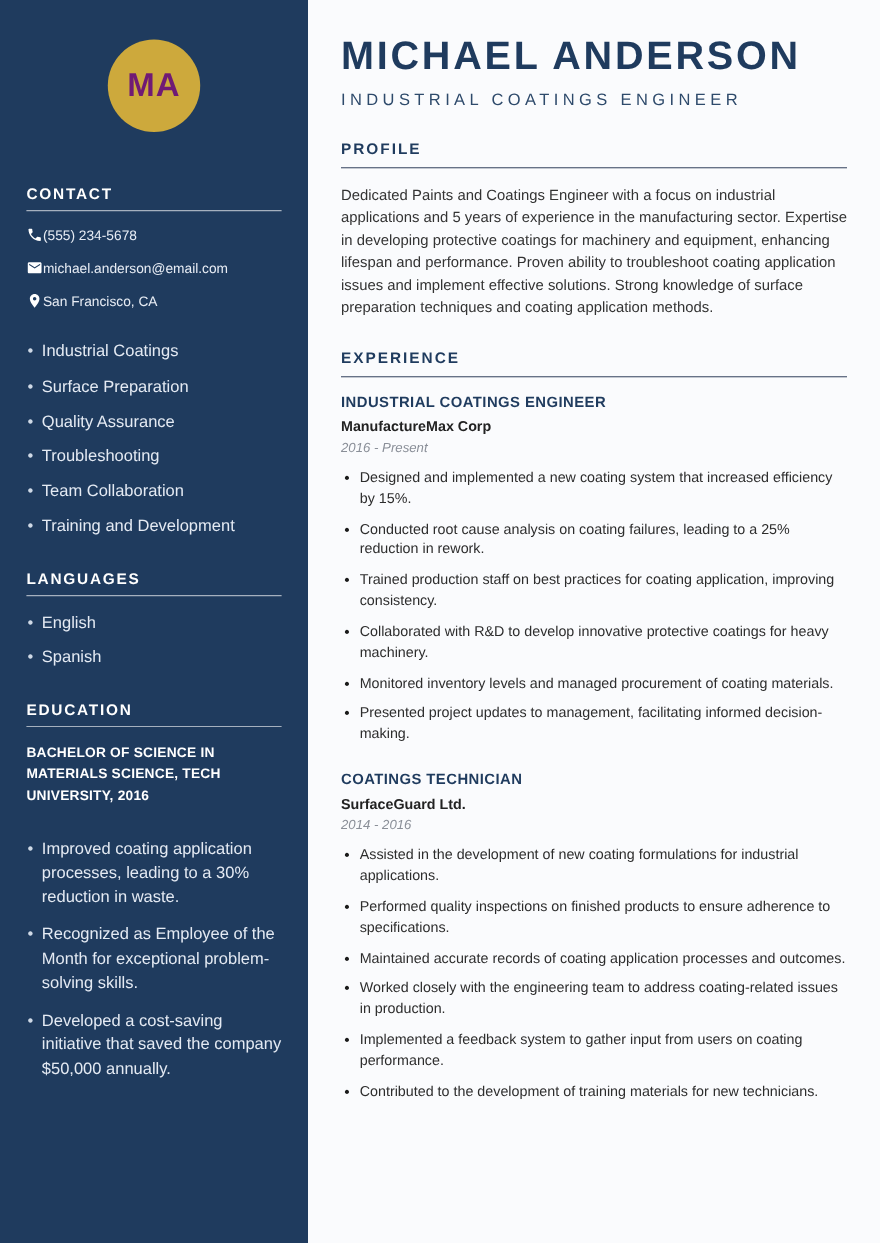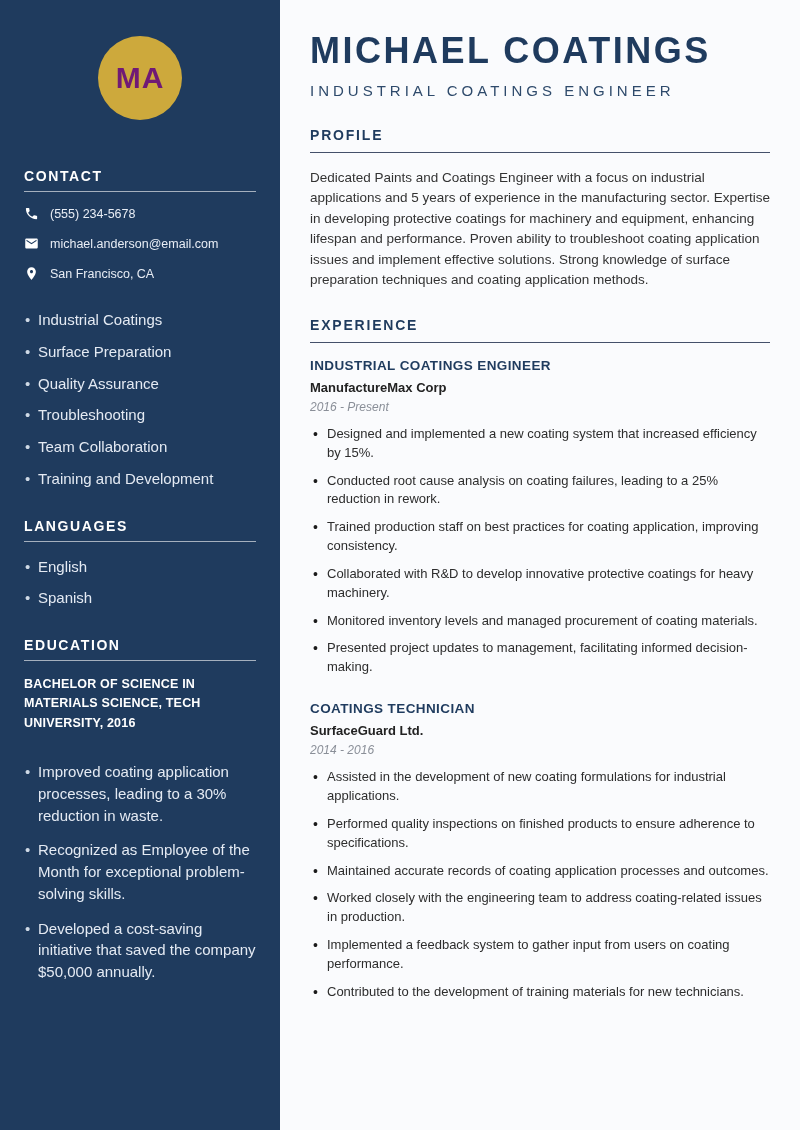--- a/index.html
+++ b/index.html
@@ -28,21 +28,21 @@
     font-size: 30px; font-weight: bold; color: #701a75; letter-spacing: 1px;
   }
   .s-section { margin-bottom: 28px; }
   .s-heading {
     font-size: 14px; font-weight: bold; color: #ffffff;
     letter-spacing: 1.6px;
     padding-bottom: 7px; margin-bottom: 14px;
     border-bottom: 1px solid rgba(255,255,255,0.6);
   }
   .contact-item {
-    display: flex; align-items: center; gap: 11px;
+    display: flex; align-items: center; 
     font-size: 12.5px; color: #e8edf5;
     margin-bottom: 15px;
   }
   .c-icon { width: 15px; height: 15px; display: inline-flex; flex-shrink: 0; }
   .c-icon svg { width: 15px; height: 15px; fill: #ffffff; }
   .s-list { list-style: none; }
   .s-list li {
     position: relative; padding-left: 14px;
     font-size: 15px; color: #e4eaf3; line-height: 1.45;
     margin-bottom: 10px;
@@ -182,21 +182,21 @@
           <li>Recognized as Employee of the Month for exceptional problem-solving skills.</li>
 
           <li>Developed a cost-saving initiative that saved the company $50,000 annually.</li>
         </ul>
     </section>
 
   </aside>
 
   <main class="main">
 
-    <h1 class="name">MICHAEL COATINGS</h1>
+    <h1 class="name">MICHAEL ANDERSON</h1>
     <div class="subtitle">INDUSTRIAL COATINGS ENGINEER</div>
 
     <section class="m-section">
       <h2 class="m-heading">PROFILE</h2>
       <p class="profile-text">Dedicated Paints and Coatings Engineer with a focus on industrial applications and 5 years of experience in the manufacturing sector. Expertise in developing protective coatings for machinery and equipment, enhancing lifespan and performance. Proven ability to troubleshoot coating application issues and implement effective solutions. Strong knowledge of surface preparation techniques and coating application methods.</p>
     </section>
 
     <section class="m-section">
       <h2 class="m-heading">EXPERIENCE</h2>
 

